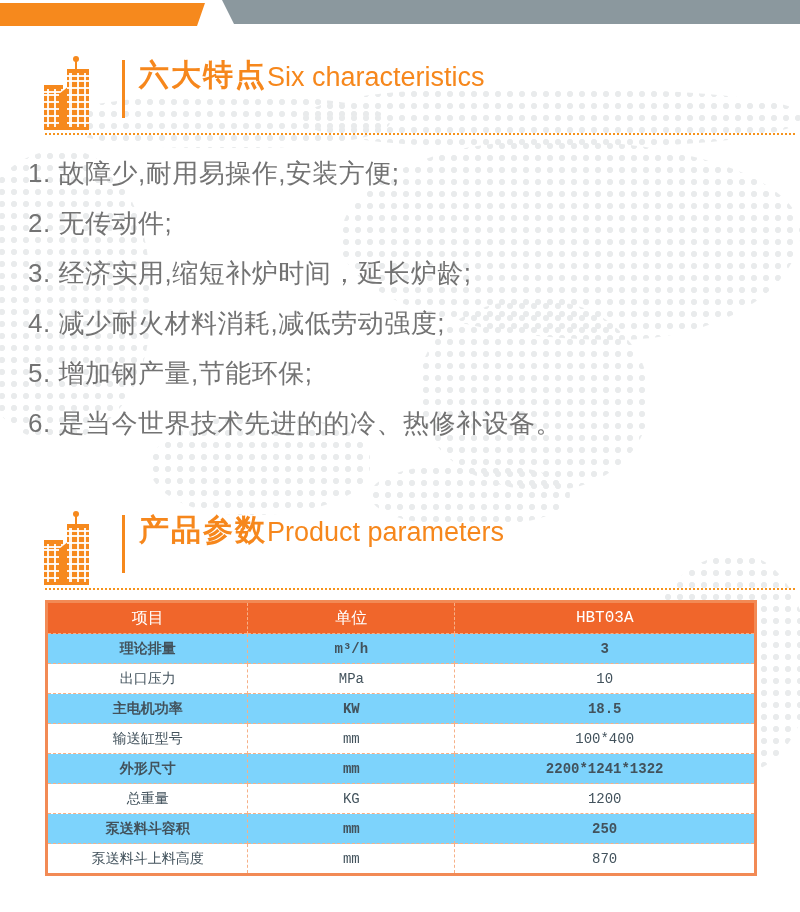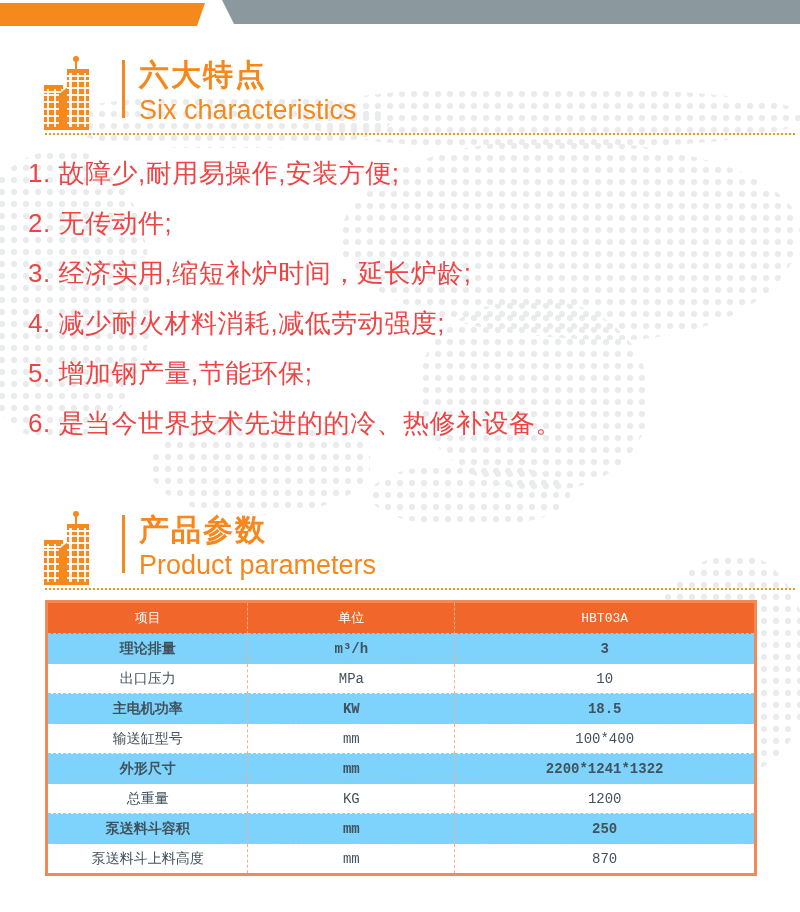--- a/index.html
+++ b/index.html
@@ -53,49 +53,49 @@
       repeating-linear-gradient(90deg, rgba(255,255,255,.9) 0 2px, transparent 2px 7px);
     background-position:3px 4px;border-top:4px solid #f6891d;border-bottom:3px solid #f6891d;
   }
   .tower-mid{
     position:absolute;left:17px;bottom:0;width:10px;height:44px;background:#f6891d;
     clip-path:polygon(0 18%,100% 0,100% 100%,0 100%);
   }
   .antenna{position:absolute;left:33px;top:2px;width:2px;height:16px;background:#f6891d;}
   .antenna-ball{position:absolute;left:31px;top:-2px;width:6px;height:6px;border-radius:50%;background:#f6891d;}
   .vline{width:3px;height:58px;background:#f6891d;margin:2px 14px 0 16px;flex:0 0 3px;}
-  .titles{display:flex;flex-direction:column;}
+  .titles{display:flex;}
   .title-cn{font-size:30px;font-weight:bold;color:#f6871c;line-height:1.1;letter-spacing:2px;}
   .title-en{font-size:27px;color:#f6871c;margin-top:4px;}
   .rule-dotted{
     position:absolute;left:45px;width:750px;height:0;z-index:2;
     border-top:2px dotted #f6931d;
   }
   
   .features{
     position:absolute;left:28px;top:148px;width:744px;z-index:2;
     list-style:none;margin:0;padding:0;
   }
   .features li{
     height:50px;display:flex;align-items:center;
-    font-size:26px;color:#ef4444;letter-spacing:0.5px;
+    font-size:26px;color:#737373;letter-spacing:0.5px;
   }
   
   .param-table{
     position:absolute;left:45px;top:600px;width:712px;z-index:2;
     border-collapse:collapse;table-layout:fixed;
     border:3px solid #f28a55;
     font-family:"Liberation Mono","DejaVu Sans Mono",monospace;
   }
   .param-table col.c1{width:28.4%;}
   .param-table col.c2{width:29.2%;}
   .param-table col.c3{width:42.4%;}
   .param-table th{
     background:#f0662b;color:#ffffff;font-weight:normal;
-    font-size:13px;height:28px;text-align:center;
+    font-size:16px;height:28px;text-align:center;
   }
   .param-table td{
     height:27px;font-size:14px;color:#42525c;text-align:center;
     background:#ffffff;
   }
   .param-table tr.alt td{background:#7dd3fc;font-weight:bold;}
   .param-table th + th, .param-table td + td{border-left:1px dashed #f6b087;}
   .param-table tbody tr td{border-top:1px dashed #f6b087;}
 </style>
 </head>

